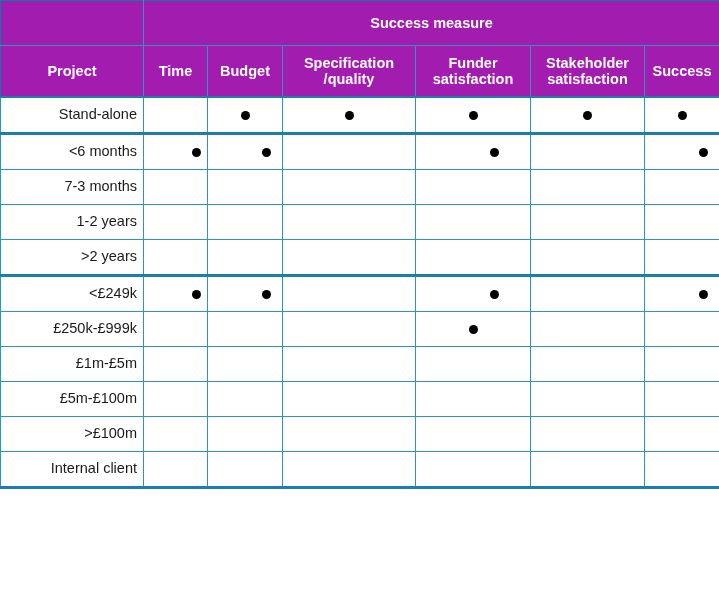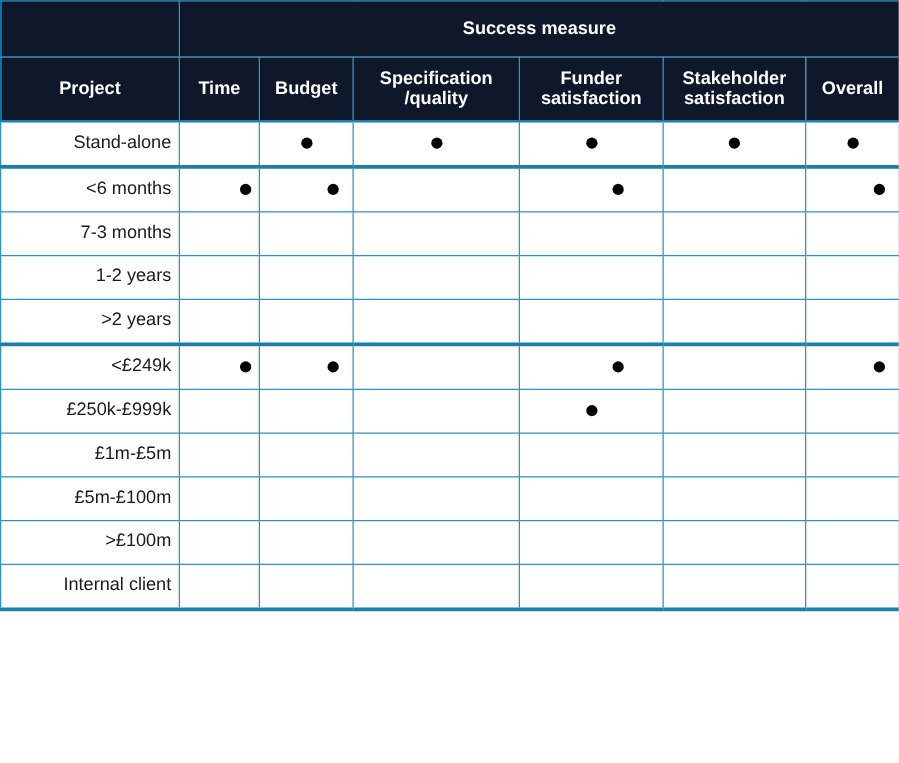--- a/index.html
+++ b/index.html
@@ -16,21 +16,21 @@
 
   #matrix-table {
     border-collapse: collapse;
     width: 719px;
     table-layout: fixed;
     border-spacing: 0;
   }
 
   
   thead th {
-    background: #0f172a;
+    background: #a21caf;
     color: #ffffff;
     font-weight: bold;
     font-size: 14.5px;
     text-align: center;
     vertical-align: middle;
     border: 1px solid #2f93bd;
     padding: 2px 3px;
     line-height: 1.12;
   }
   th.corner-blank {
@@ -121,21 +121,21 @@
     <tr class="sub-head">
       <th class="col-project">Project</th>
       <th>Time</th>
       <th>Budget</th>
       <th style="white-space:pre-line">Specification
 /quality</th>
       <th style="white-space:pre-line">Funder
 satisfaction</th>
       <th style="white-space:pre-line">Stakeholder
 satisfaction</th>
-      <th class="col-overall">Overall</th>
+      <th class="col-overall">Success</th>
     </tr>
   </thead>
   <tbody id="matrix-body">
 
   <tr>
         <td class="row-label first-col">Stand-alone</td>
         <td class="measure-cell"></td>
         <td class="measure-cell"><span class="dot"></span></td>
         <td class="measure-cell"><span class="dot"></span></td>
         <td class="measure-cell"><span class="dot"></span></td>

